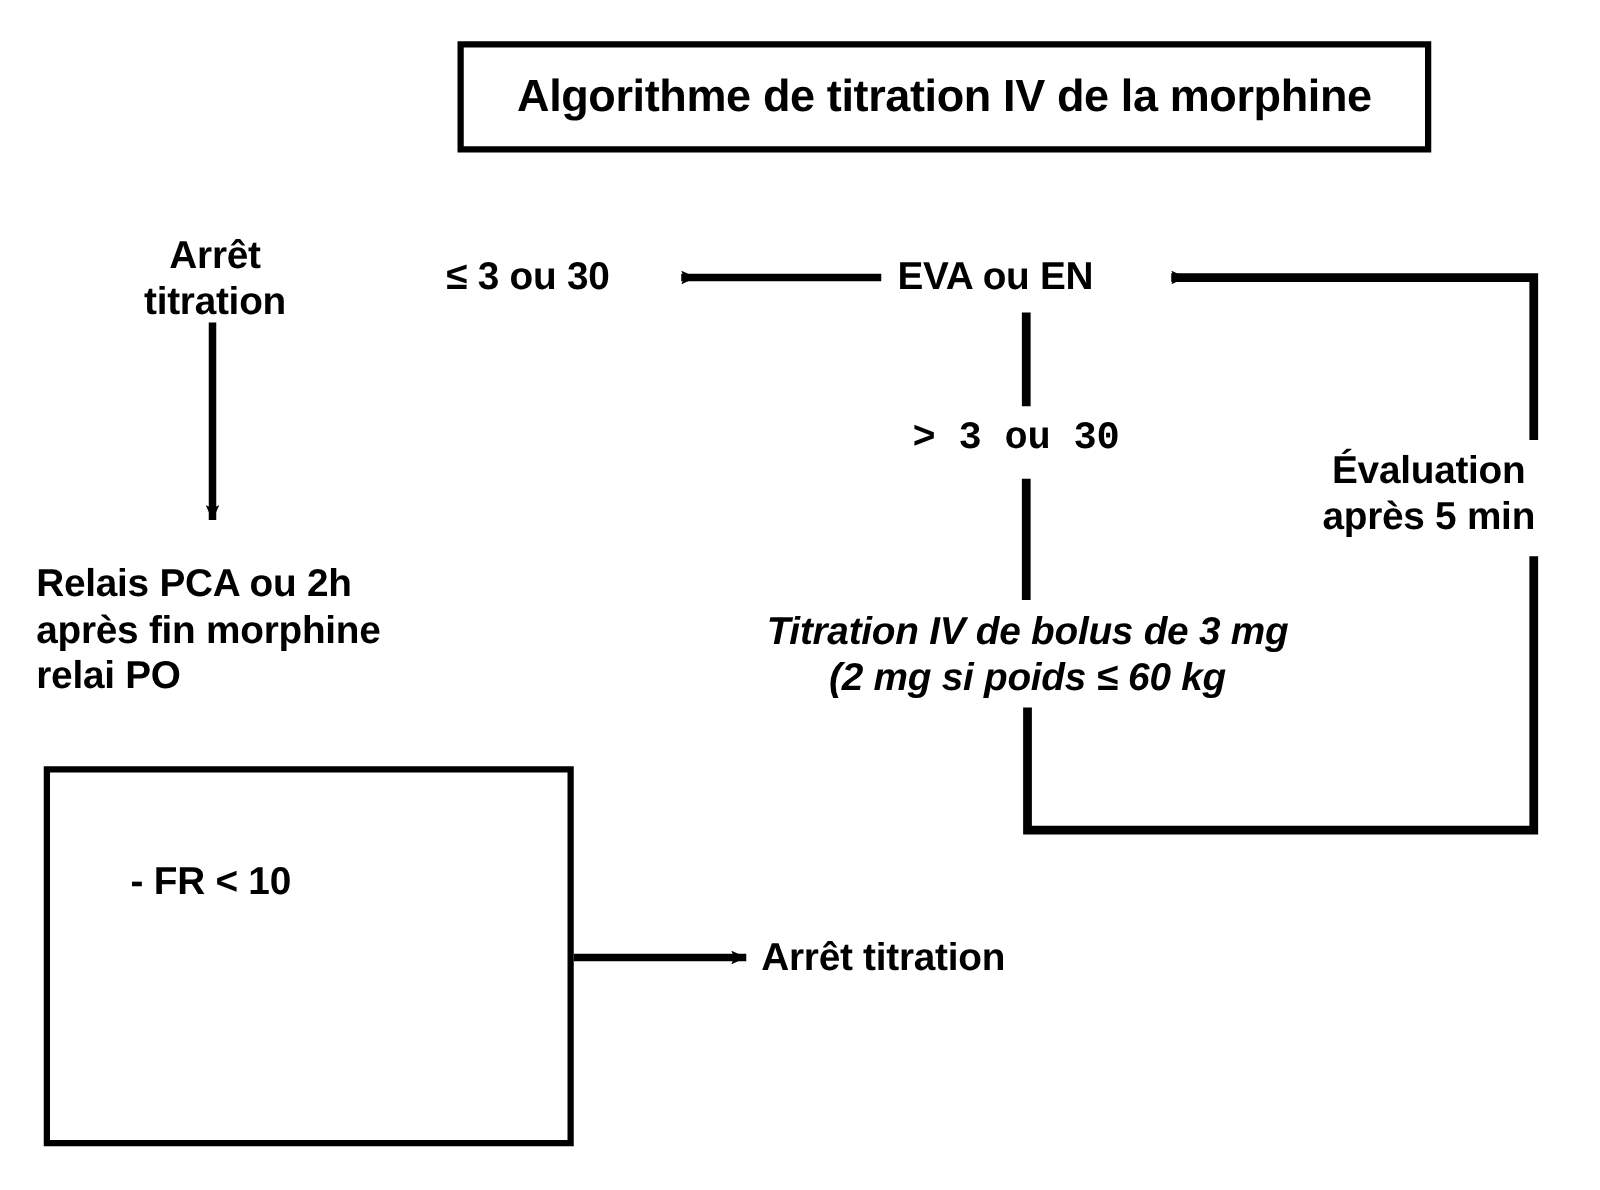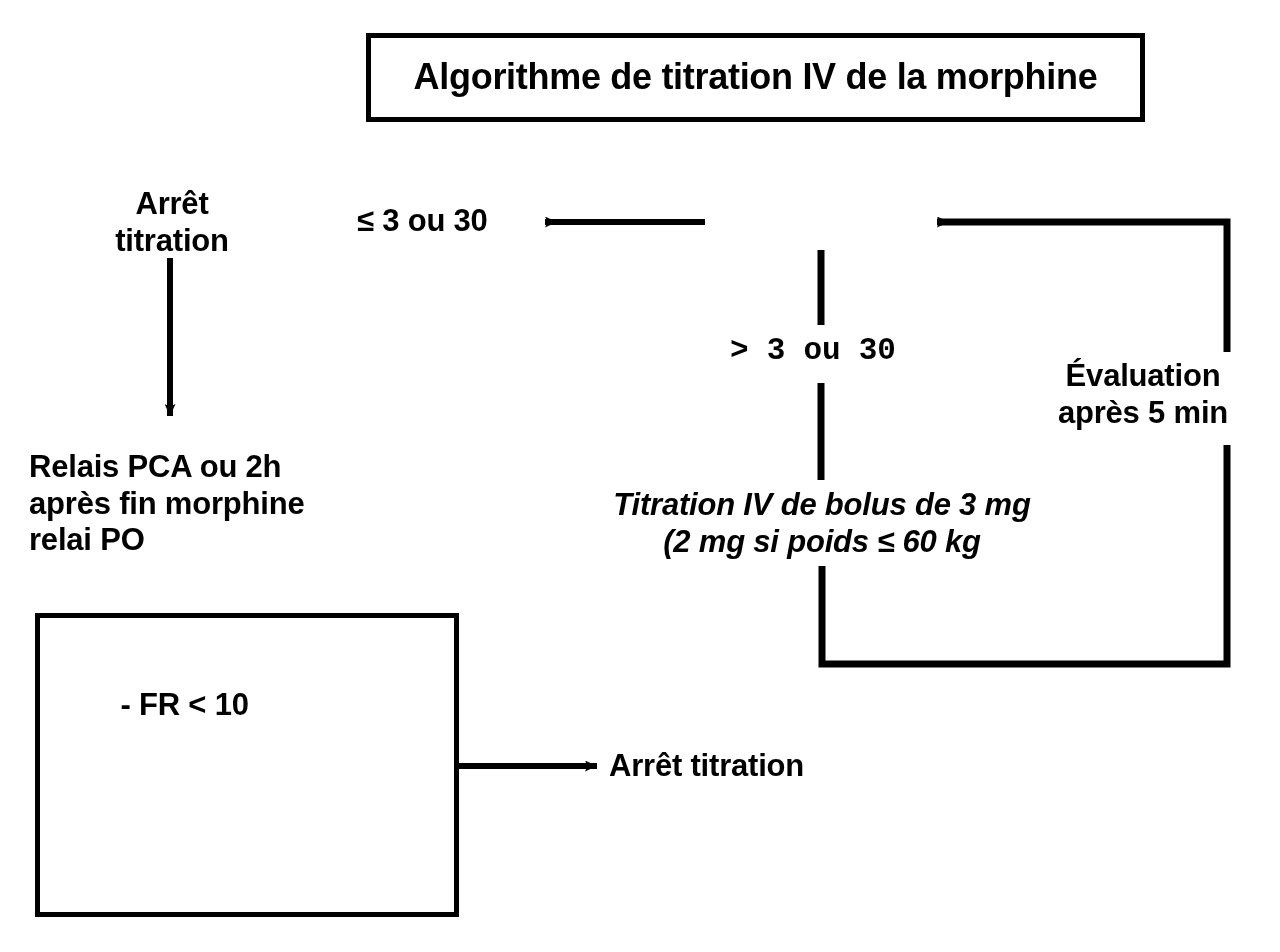--- a/index.html
+++ b/index.html
@@ -100,21 +100,21 @@
   }
 
   
   #criteria-box {
     left: 35px;
     top: 613px;
     width: 424px;
     height: 304px;
     border: 5px solid #000;
     box-sizing: border-box;
-    padding: 12px 0 0 30px;
+    padding: 12px 0 0 14px;
   }
   #criteria-box .crit-line {
     font-size: 31px;
     line-height: 1.20;
     white-space: pre;
   }
   .sub {
     font-size: 0.66em;
     vertical-align: -0.28em;
     letter-spacing: 0;
@@ -166,20 +166,21 @@
 
   <div class="node" id="arret-titration-top">Arrêt
 titration</div>
 
   <div class="node" id="title-box">
     <span class="title-text">Algorithme de titration IV de la morphine</span>
   </div>
 
   <div class="node" id="seuil-bas-label">≤ 3 ou 30</div>
 
+  <div class="node" id="eva-en-label">EVA ou EN</div>
 
   <div class="node" id="seuil-haut-label">&gt; 3 ou 30</div>
 
   <div class="node" id="evaluation-label">Évaluation
 après 5 min</div>
 
   <div class="node" id="titration-bolus-label">Titration IV de bolus de 3 mg
 (2 mg si poids ≤ 60 kg</div>
 
   <div class="node" id="relais-pca-label">Relais PCA ou 2h

